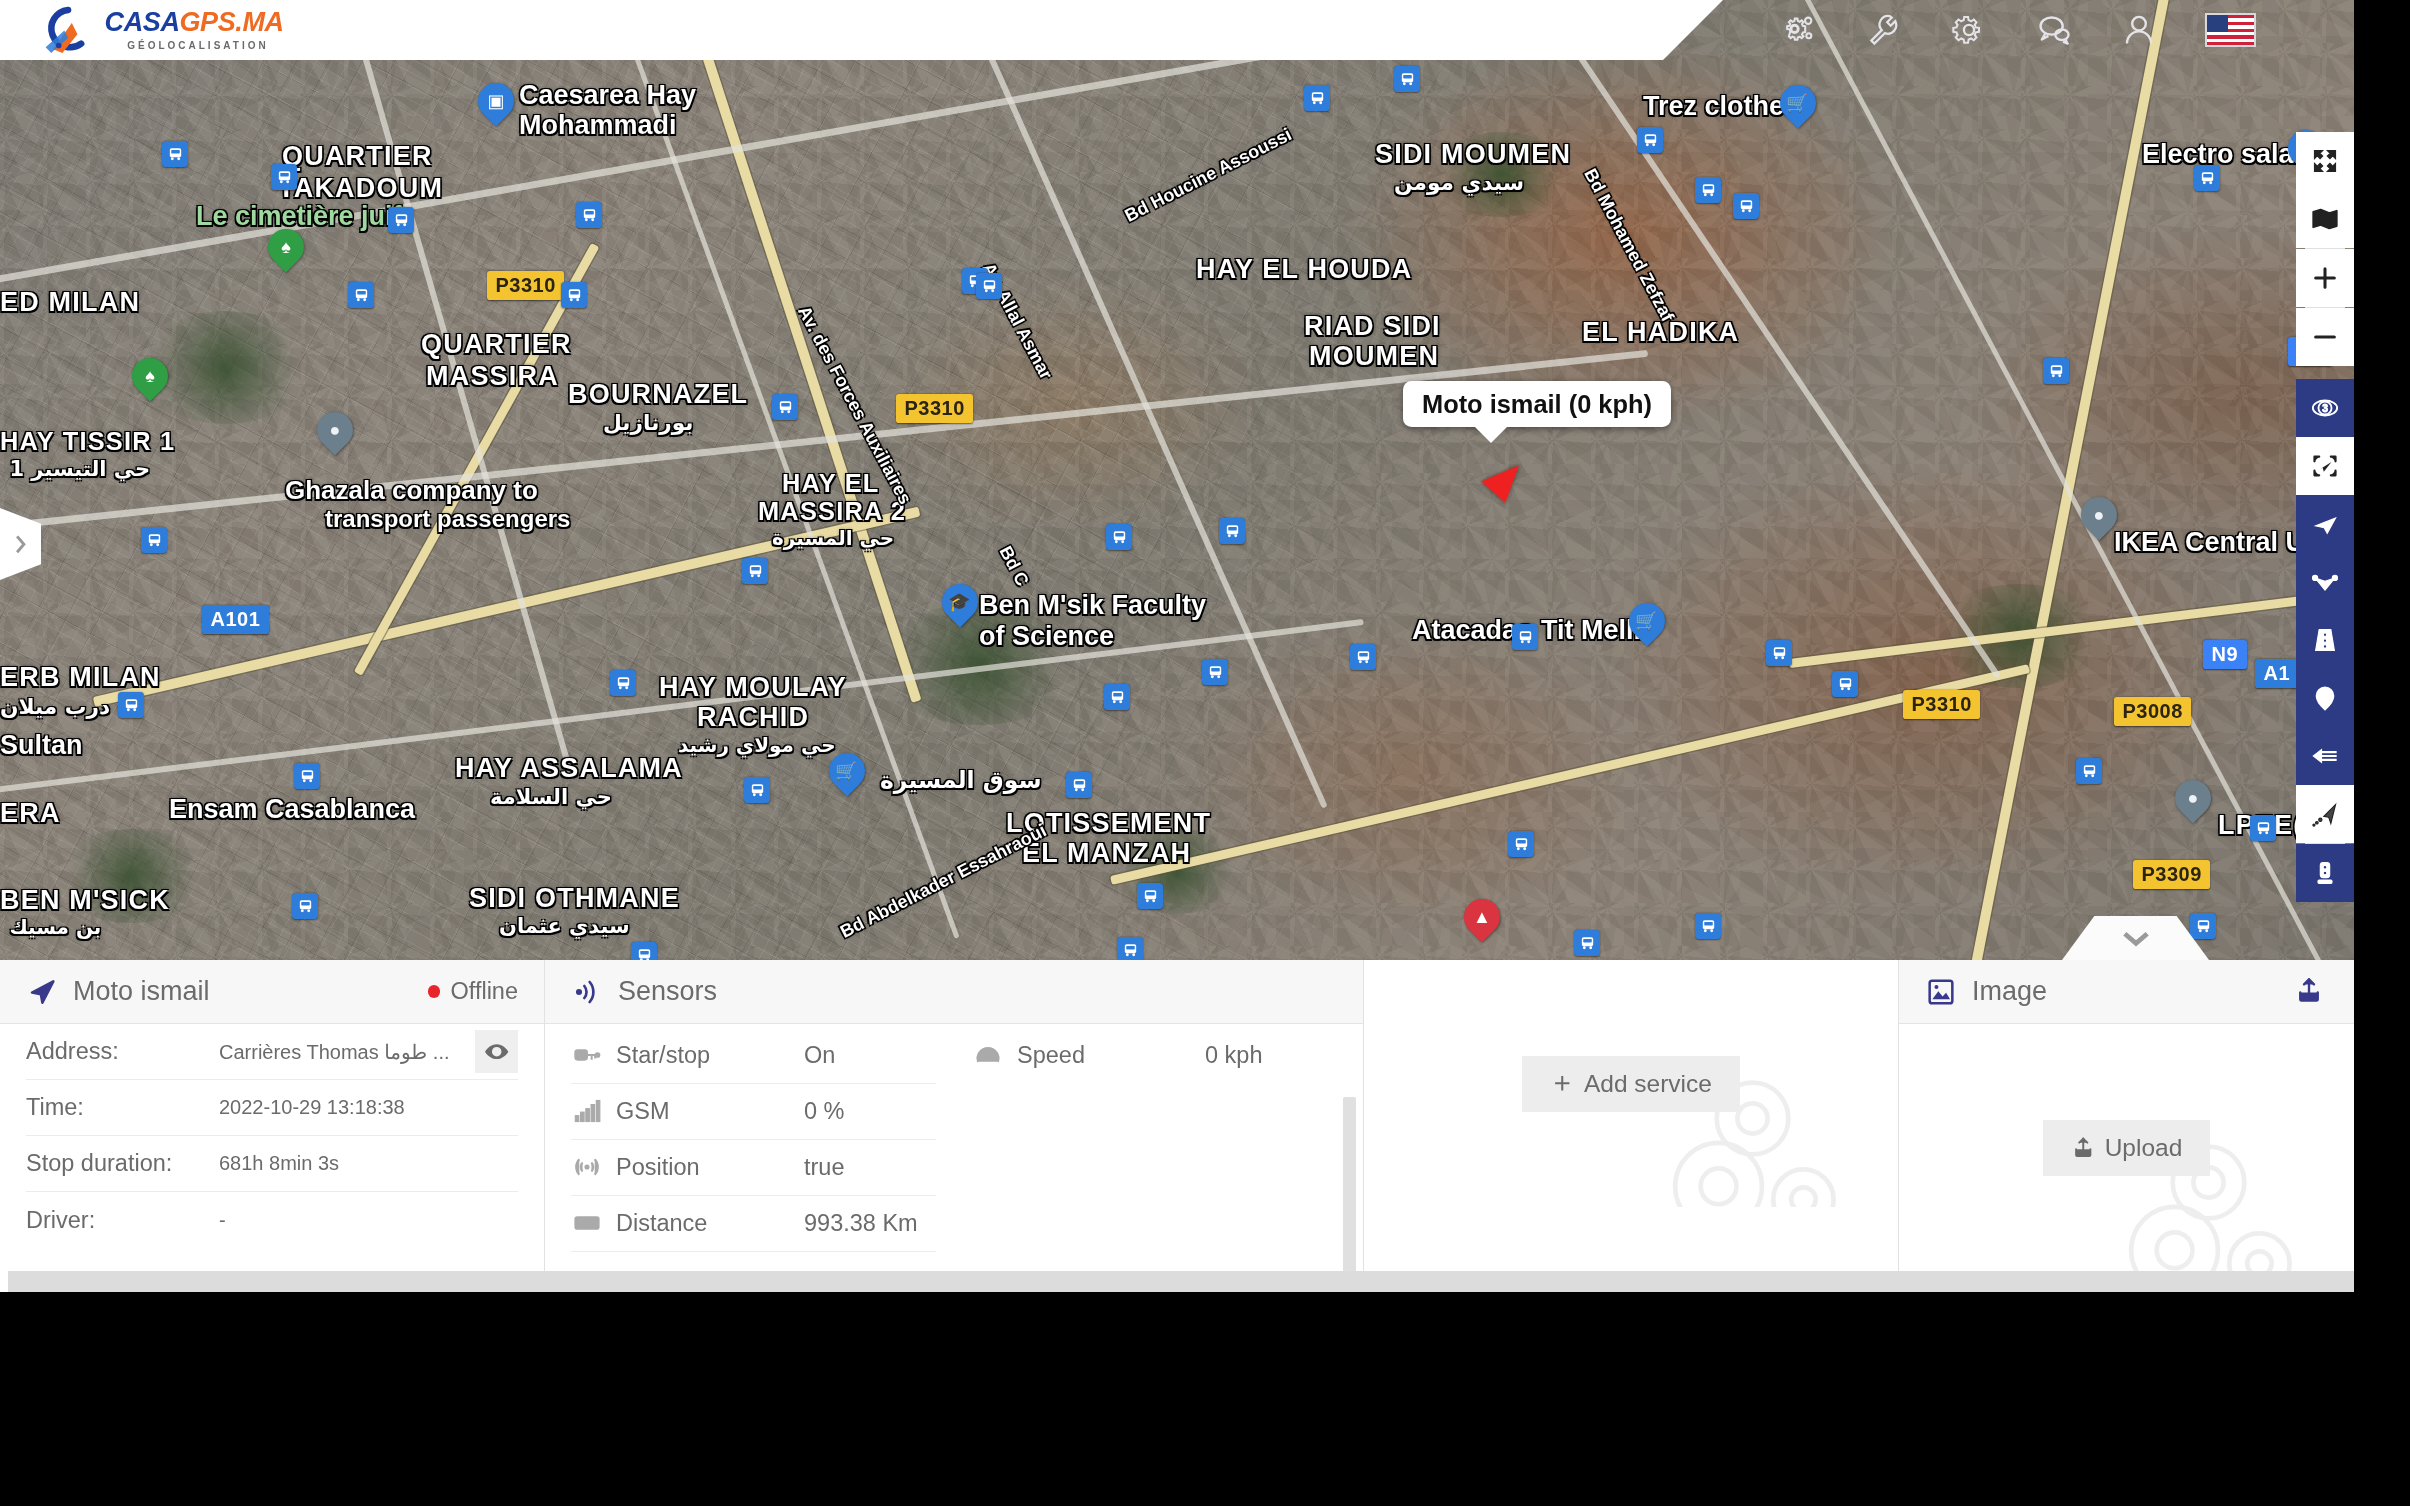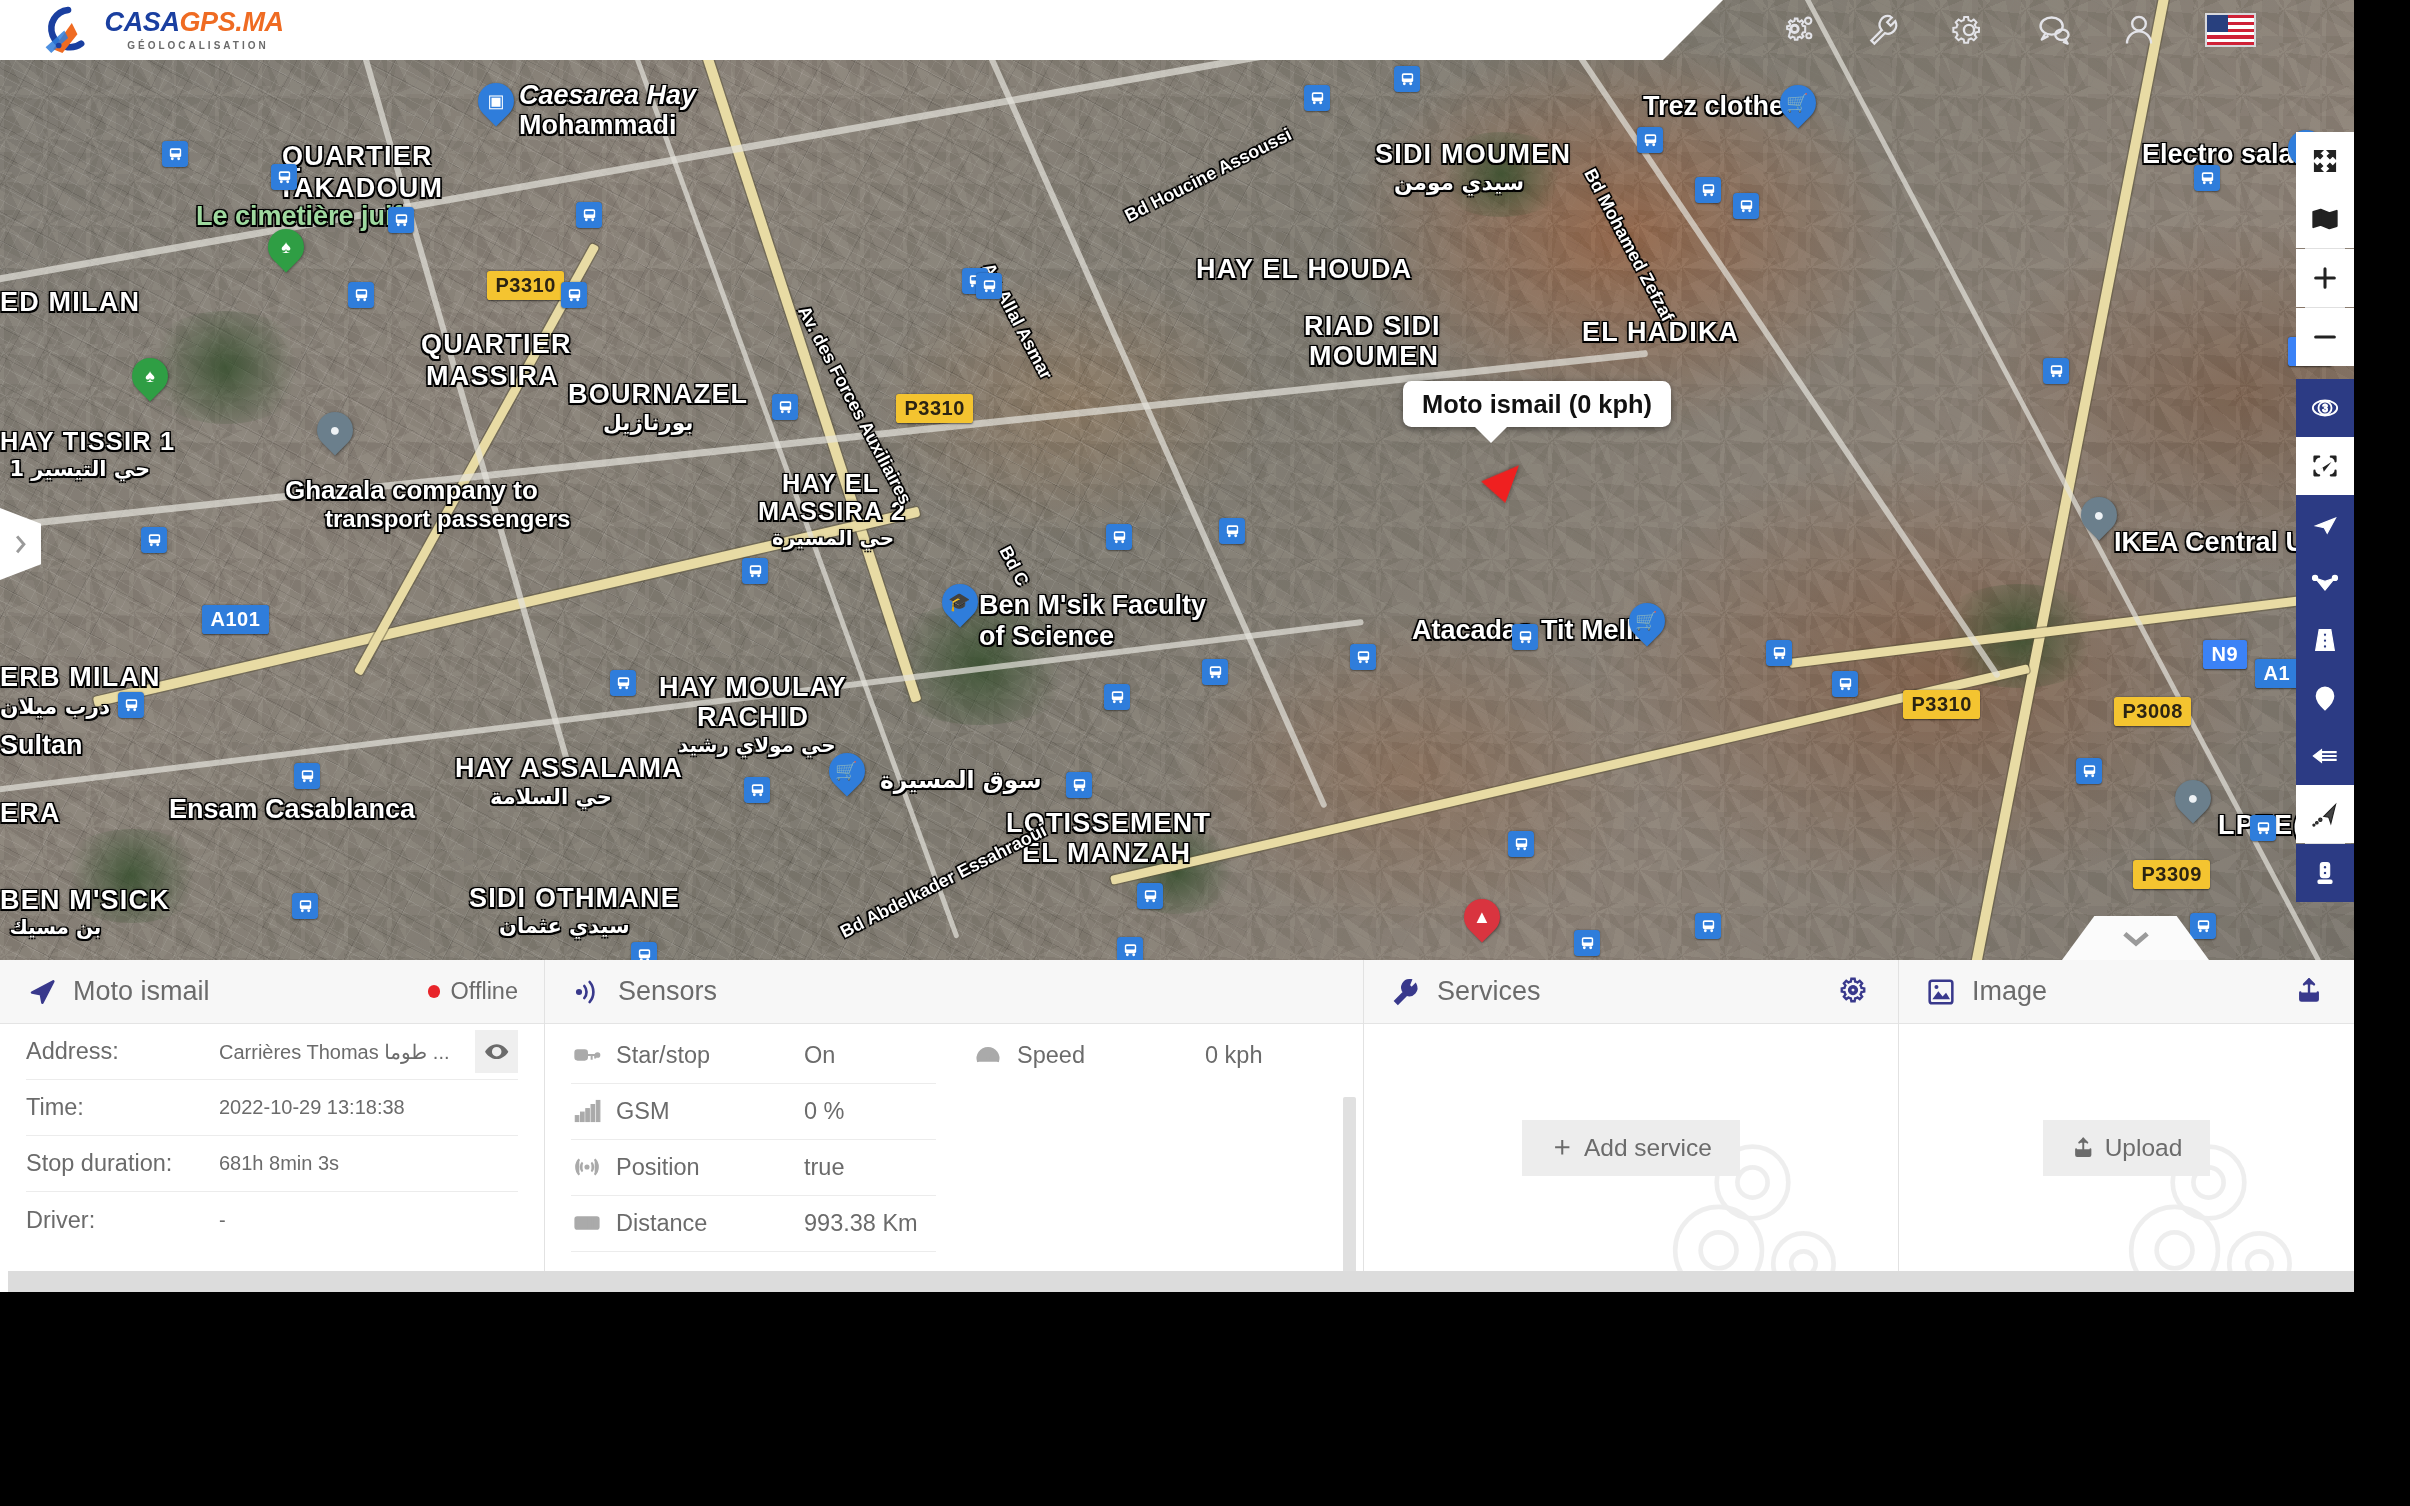--- a/index.html
+++ b/index.html
@@ -320,21 +320,21 @@
     <div class="road mid" style="left:942px;top:-56px;width:942px;height:5.6px;transform:rotate(66deg);"></div>
     <div class="road mid" style="left:1525px;top:-28px;width:847px;height:5.6px;transform:rotate(56deg);"></div>
     <div class="road mid" style="left:339px;top:-38px;width:847px;height:5.6px;transform:rotate(74deg);"></div>
     <div class="road mid" style="left:-38px;top:791px;width:1412px;height:5.6px;transform:rotate(-7deg);"></div>
     <div class="road mid" style="left:603px;top:-38px;width:1036px;height:4.7px;transform:rotate(70deg);"></div>
     <div class="road mid" style="left:1789px;top:-38px;width:1130px;height:4.7px;transform:rotate(62deg);"></div>
 
     <div id="map-labels">
         <div class="mlabel cap" style="left: 282px; top: 141px; font-size: 27px;">QUARTIER</div>
         <div class="mlabel cap" style="left: 278px; top: 173px; font-size: 27px;">TAKADOUM</div>
-        <div class="mlabel " style="left: 519px; top: 80px; font-size: 27px; font-style: italic;">Caesarea Hay</div>
+        <div class="mlabel " style="left: 519px; top: 80px; font-size: 27px;">Caesarea Hay</div>
         <div class="mlabel " style="left: 519px; top: 110px; font-size: 27px; text-align: center;">Mohammadi</div>
         <div class="mlabel green" style="left: 196px; top: 201px; font-size: 27px;">Le cimetière juif</div>
         <div class="mlabel cap" style="left: 0px; top: 287px; font-size: 27px;">ED MILAN</div>
         <div class="mlabel cap" style="left: 421px; top: 329px; font-size: 27px;">QUARTIER</div>
         <div class="mlabel cap" style="left: 426px; top: 361px; font-size: 27px;">MASSIRA</div>
         <div class="mlabel cap" style="left: 568px; top: 379px; font-size: 27px;">BOURNAZEL</div>
         <div class="mlabel ar" style="left: 603px; top: 411px; font-size: 21.7px;">بورنازيل</div>
         <div class="mlabel cap" style="left: 0px; top: 427px; font-size: 25.4px;">HAY TISSIR 1</div>
         <div class="mlabel ar" style="left: 9.4px; top: 458px; font-size: 21px;">حي التيسير 1</div>
         <div class="mlabel " style="left: 285px; top: 476px; font-size: 26px;">Ghazala company to</div>
@@ -1035,33 +1035,20 @@
                 <div class="sl">Speed</div>
                 <div class="sv">0 kph</div>
               </div>
             </div>
         </div>
         <div class="vscroll"></div>
       </div>
     </div>
 
     <div class="panel" style="width:535px;">
-      <div class="p-head">
-        <svg class="hicn" viewBox="0 0 24 24" fill="none" stroke="#39398c" stroke-width="1.8">
-          <path d="M15.6 3.2a5.4 5.4 0 0 0-5 8.9L4 18.7l1.9 1.9 6.6-6.6a5.4 5.4 0 0 0 6.6-7.6l-2.9 2.9-2.2-2.2z"></path>
-        </svg>
-        <div class="ttl">Services</div>
-        <div class="spacer"></div>
-        <div class="hdr-btn">
-          <svg viewBox="0 0 24 24">
-            <path d="M12 8.4a3.6 3.6 0 1 0 0 7.2 3.6 3.6 0 0 0 0-7.2zm0 5.3a1.7 1.7 0 1 1 0-3.4 1.7 1.7 0 0 1 0 3.4z" fill="#39398c"></path>
-            <path d="M21 13.3v-2.6l-2.2-.4a7 7 0 0 0-.8-1.9l1.3-1.8-1.9-1.9-1.8 1.3a7 7 0 0 0-1.9-.8L13.3 3h-2.6l-.4 2.2a7 7 0 0 0-1.9.8L6.6 4.7 4.7 6.6l1.3 1.8a7 7 0 0 0-.8 1.9L3 10.7v2.6l2.2.4c.2.7.5 1.3.8 1.9l-1.3 1.8 1.9 1.9 1.8-1.3c.6.3 1.2.6 1.9.8l.4 2.2h2.6l.4-2.2c.7-.2 1.3-.5 1.9-.8l1.8 1.3 1.9-1.9-1.3-1.8c.3-.6.6-1.2.8-1.9z" fill="none" stroke="#39398c" stroke-width="1.9"></path>
-          </svg>
-        </div>
-      </div>
       <div class="empty">
         <div class="gearwm">
           <svg width="198" height="198" viewBox="0 0 210 210" fill="none" stroke="#ececec" stroke-width="5">
             <circle cx="96" cy="62" r="38"></circle>
               <circle cx="96" cy="62" r="16"></circle>
             <circle cx="60" cy="134" r="46"></circle>
               <circle cx="60" cy="134" r="19"></circle>
             <circle cx="150" cy="148" r="32"></circle>
               <circle cx="150" cy="148" r="13"></circle>
           </svg>

